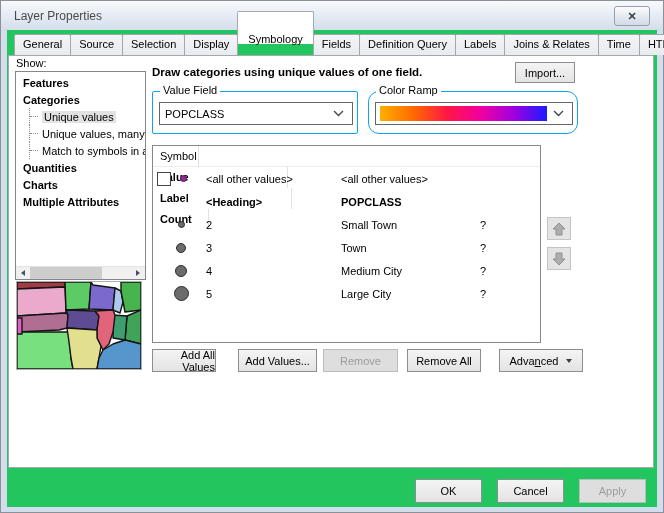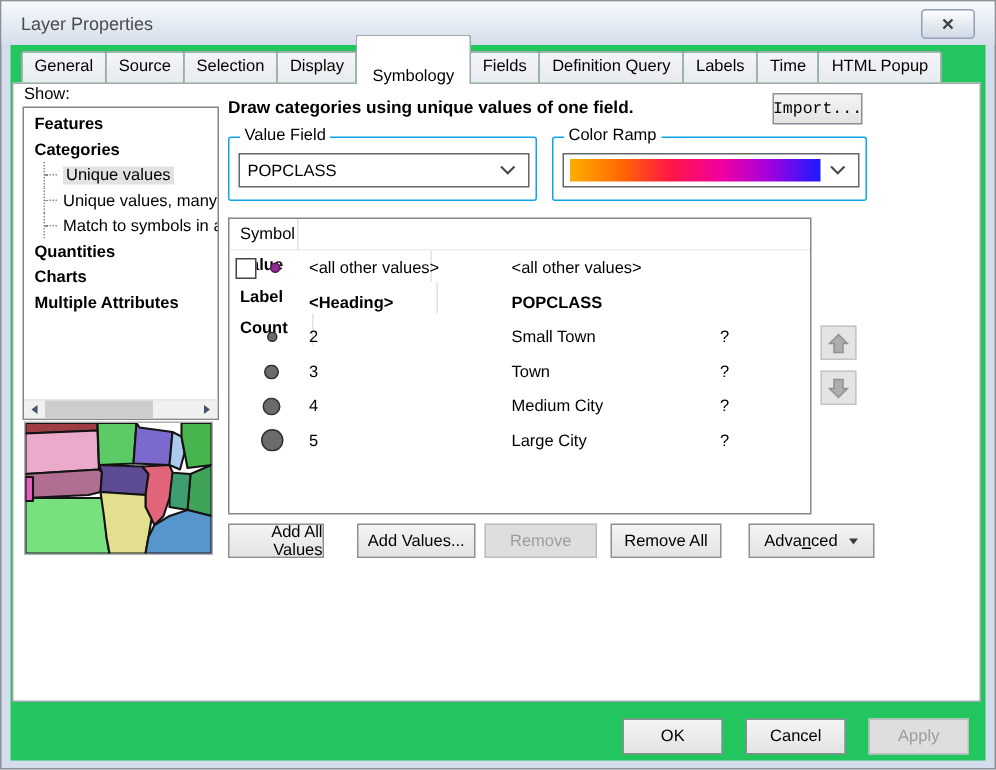--- a/index.html
+++ b/index.html
@@ -26,21 +26,21 @@
   
   .content { position: absolute; left: 6px; top: 29px; width: 650px; height: 477px; background: #22c55e; }
   .tabstrip { position: absolute; left: 7px; top: 2px; height: 24px; display: flex; align-items: flex-end; z-index: 5; white-space: nowrap; }
   .tab {
     height: 21px; margin-bottom: 1px; margin-right: -1px; padding: 0 8px;
     line-height: 19px; background: linear-gradient(180deg,#F3F5F7,#E8EBEF);
     border: 1px solid #A3A7AE; border-bottom: none;
     border-top-left-radius: 2px; border-top-right-radius: 2px; cursor: default;
   }
   .tab.active {
-    height: 24px; margin-bottom: 0; line-height: 22px; background: #FFFFFF;
+    height: 24px; margin-bottom: 12px; line-height: 22px; background: #FFFFFF;
     position: relative; z-index: 6; padding: 16px 10px;
   }
   .tabpage {
     position: absolute; left: 1px; top: 25px; width: 646px; height: 413px;
     background: #FFFFFF; border: 1px solid #A3A7AE;
   }
   
   .show-label { position: absolute; left: 7px; top: 1px; }
   .show-list {
     position: absolute; left: 6px; top: 15px; width: 131px; height: 209px;
@@ -67,25 +67,25 @@
   .map-preview svg { display: block; }
   
   .desc { position: absolute; left: 143px; top: 10px; font-weight: bold; font-size: 11.5px; }
   .btn {
     position: absolute; height: 23px; border: 1px solid #8A8F96;
     background: linear-gradient(180deg,#F4F4F4,#EBEBEB 55%,#E3E3E3);
     font-family: "Liberation Sans", sans-serif; font-size: 11px; color: #000;
     display: flex; align-items: center; justify-content: center; padding: 0; cursor: default;
   }
   .btn.disabled { border-color: #B9BDBF; background: #DEDEDE; color: #9C9C9C; }
-  .import-btn { left: 506px; top: 6px; width: 60px; height: 21px; font-family: Liberation Mono, monospace; }
+  .import-btn { left: 506px; top: 6px; width: 60px; height: 21px; }
   .group { position: absolute; border: 1px solid #0ea5e9; border-radius: 2px; height: 43px; }
   .group-label { position: absolute; top: -8px; left: 7px; background: #FFFFFF; padding: 0 3px; }
   .vf-group { left: 143px; top: 35px; width: 206px; }
-  .cr-group { left: 359px; top: 35px; width: 210px; }
+  .cr-group { left: 359px; top: 35px; width: 210px; border-radius: 11px; }
   .combo {
     position: absolute; left: 6px; top: 10px; height: 23px;
     border: 1px solid #63676C; background: #fff; display: flex; align-items: center;
   }
   .vf-combo { width: 194px; }
   .cr-combo { width: 198px; }
   .combo-text { padding-left: 5px; flex: 1; }
   .chev { margin-right: 8px; flex: none; }
   .ramp { flex: 1; height: 15px; margin: 3px 6px 3px 4px; }
   
@@ -145,20 +145,21 @@
 
     <div class="tabstrip">
       <div class="tab">General</div>
       <div class="tab">Source</div>
       <div class="tab">Selection</div>
       <div class="tab">Display</div>
       <div class="tab active">Symbology</div>
       <div class="tab">Fields</div>
       <div class="tab">Definition Query</div>
       <div class="tab">Labels</div>
+      <div class="tab">Joins &amp; Relates</div>
       <div class="tab">Time</div>
       <div class="tab">HTML Popup</div>
     </div>
 
     <div class="tabpage">
 
       <div class="show-label">Show:</div>
 
       <div class="show-list">
         <div class="show-item parent" style="margin-top:2px">Features</div>

